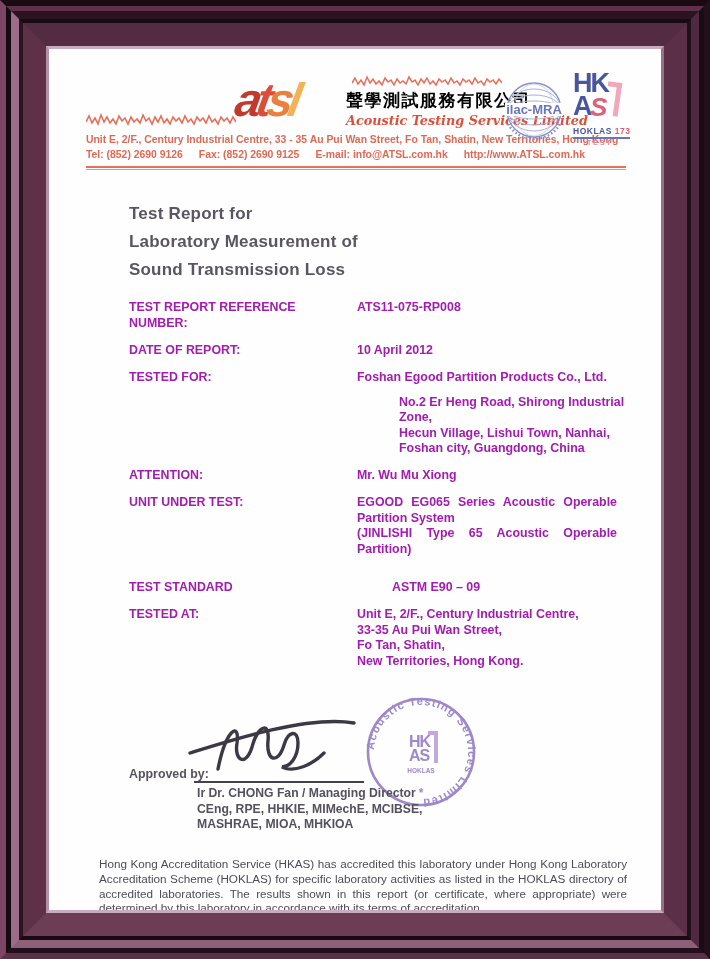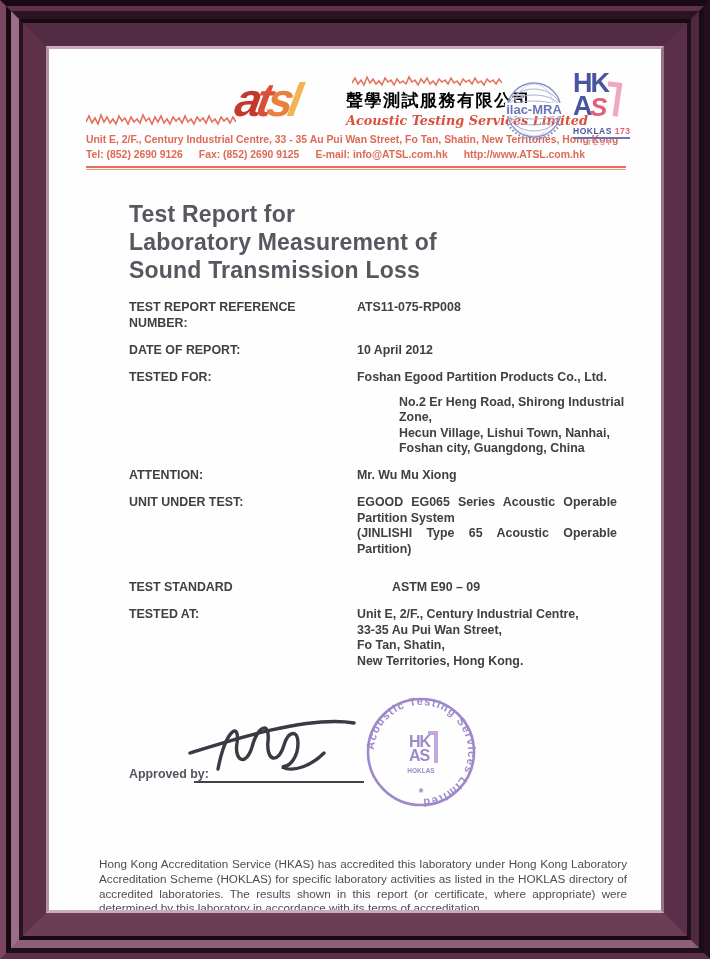--- a/index.html
+++ b/index.html
@@ -40,24 +40,24 @@
   .hkas-s { position:absolute; left:17px; top:-2px; color:#e0607a; font-weight:bold; font-style:italic; font-size:26px; }
   .hkas-j { position:absolute; left:33px; top:-12px; width:14px; height:34px;
             border-right:5px solid #f0a8bc; border-top:5px solid #f0a8bc; transform:rotate(8deg); }
   .hoklas { margin-top:6px; font-size:8.5px; font-weight:bold; color:#4a55a0; letter-spacing:.5px;
             border-bottom:2px solid #6a74b8; display:inline-block; padding-bottom:1px; }
   .hoklas .num { color:#e0607a; }
   .hkas-test { font-size:7px; font-weight:bold; color:#e08a9a; letter-spacing:2px; margin-left:14px; }
   .redline { height:4px; border-top:2px solid #e4705a; border-bottom:1.5px solid #eb9485; margin:0 2px 0 2px; }
 
   
-  .title { margin:30px 0 0 45px; font-size:23px; font-weight:bold; color:#5a5660; line-height:28px; letter-spacing:.2px; }
-
-  
-  .fields { margin:16px 0 0 45px; font-size:12.4px; font-weight:bold; color:#404040; }
+  .title { margin:30px 0 0 45px; font-size:17px; font-weight:bold; color:#5a5660; line-height:28px; letter-spacing:.2px; }
+
+  
+  .fields { margin:16px 0 0 45px; font-size:12.4px; font-weight:bold; color:#a21caf; }
   .frow { display:flex; margin-bottom:11.5px; line-height:15.5px; }
   .frow .lab { width:228px; flex:none; }
   .frow .val { width:260px; flex:none; }
   .frow .val .jus { text-align:justify; }
   .frow.addr-block { margin-top:-2px;gap:42px; }
   .frow.gap-top { margin-top:23px;gap:35px; }
 
   
   .approval { position:relative; height:132px; margin-top:42px; }
   .sig-svg { position:absolute; left:100px; top:-4px; }
@@ -208,20 +208,25 @@
             <text x="59" y="104" text-anchor="middle" font-size="12" fill="#8d74c2" font-weight="bold">*</text>
             <g fill="#8d74c2" font-family="Liberation Sans, sans-serif" font-weight="bold">
               <text x="47" y="54" font-size="16" letter-spacing="-1">HK</text>
               <text x="47" y="68" font-size="16" letter-spacing="-1">AS</text>
               <path d="M74,40 l0,30 M66,40 l10,0" stroke="#b79ad8" stroke-width="4" fill="none"></path>
               <text x="59" y="80" text-anchor="middle" font-size="6.5">HOKLAS</text>
             </g>
           </svg>
           <div class="approved-label">Approved by:</div>
           <div class="sig-line"></div>
+          <div class="sig-names">
+            <div>Ir Dr. CHONG Fan / Managing Director</div>
+            <div>CEng, RPE, HHKIE, MIMechE, MCIBSE,</div>
+            <div>MASHRAE, MIOA, MHKIOA</div>
+          </div>
         </div>
 
         <div class="footnote">Hong Kong Accreditation Service (HKAS) has accredited this laboratory under Hong Kong Laboratory Accreditation Scheme (HOKLAS) for specific laboratory activities as listed in the HOKLAS directory of accredited laboratories. The results shown in this report (or certificate, where appropriate) were determined by this laboratory in accordance with its terms of accreditation.</div>
 
       </div>
      </div>
     </div>
    </div>
   </div>
  </div>

